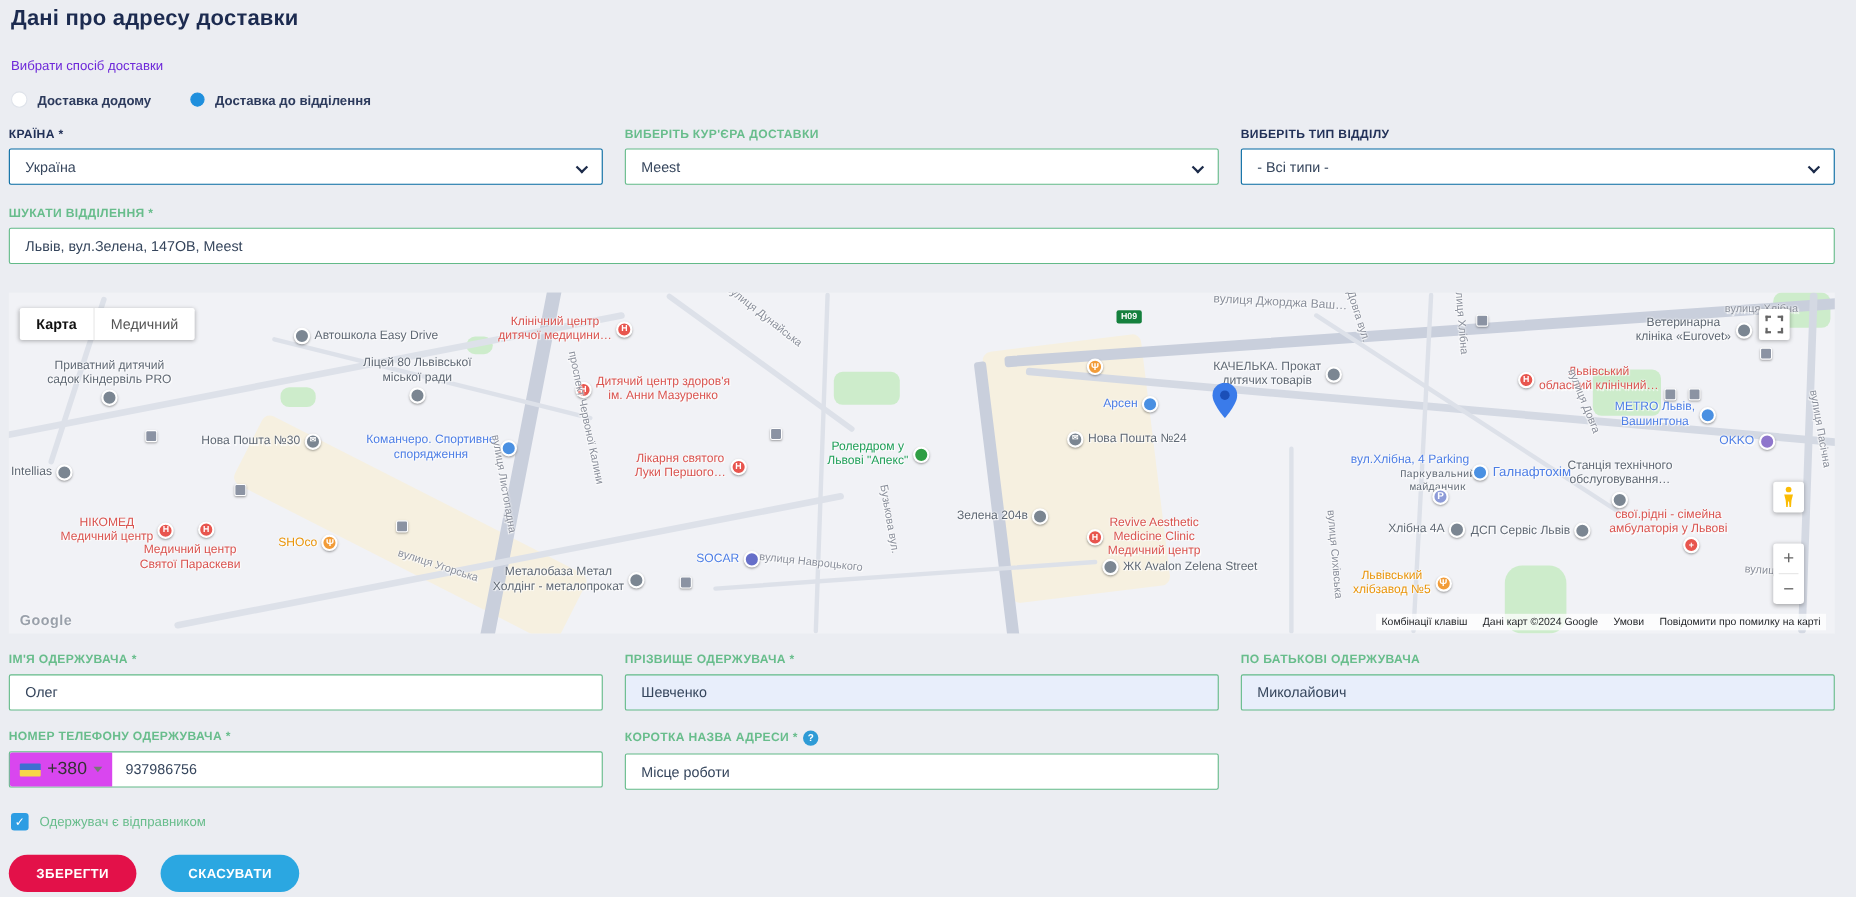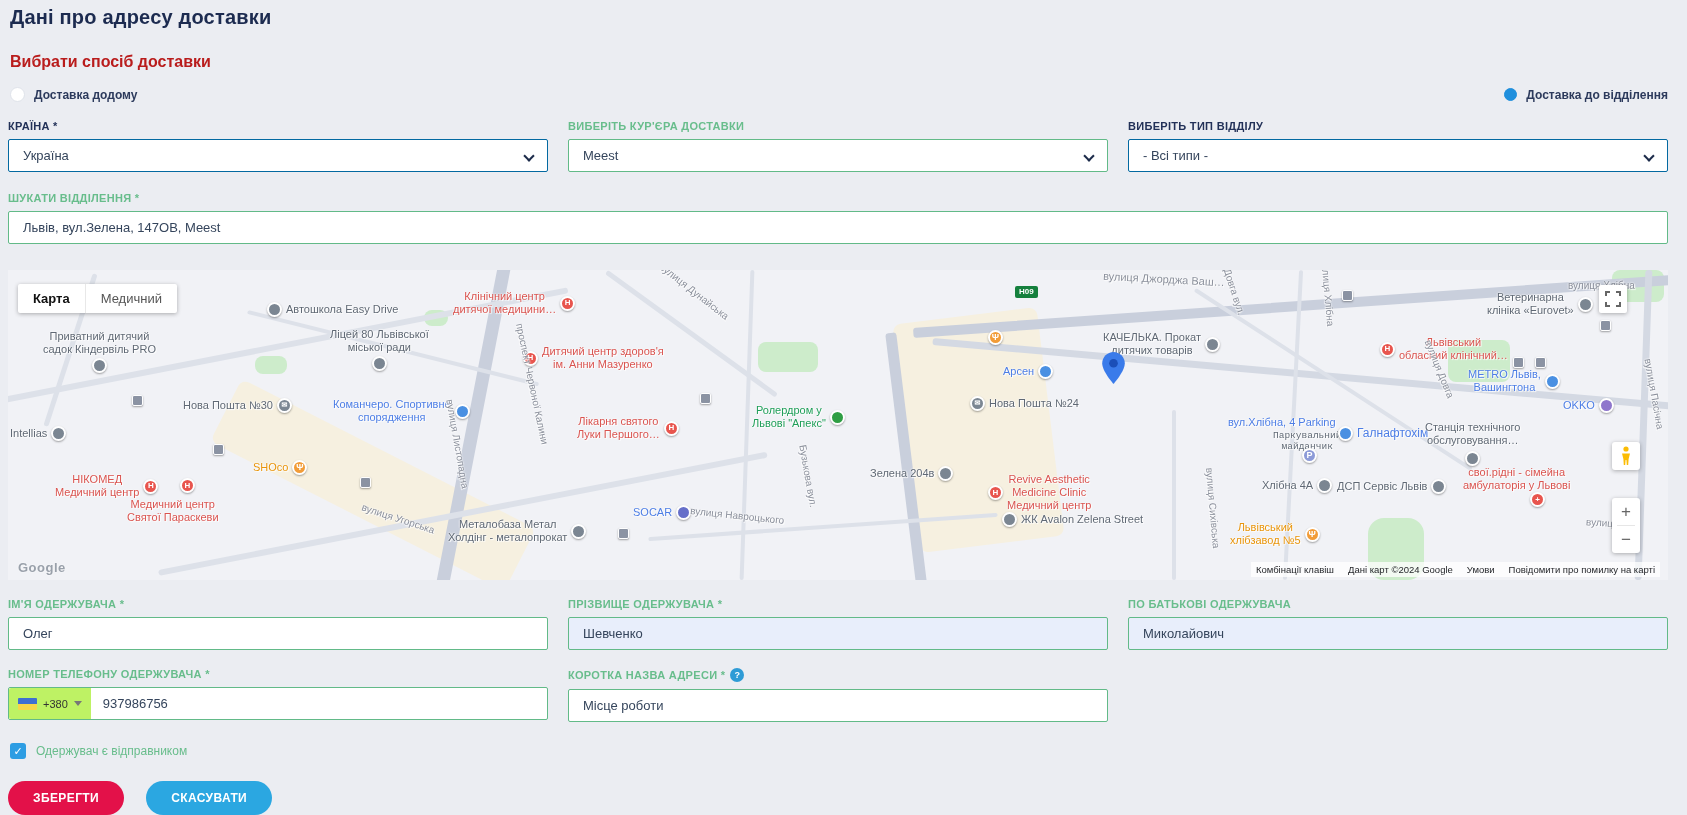--- a/index.html
+++ b/index.html
@@ -1,41 +1,41 @@
 <!DOCTYPE html>
 <html><head>
 <meta charset="utf-8">
 <style>
   *{margin:0;padding:0;box-sizing:border-box;}
   html,body{width:1687px;height:815px;overflow:hidden;}
   body{background:#ebedf2;font-family:"Liberation Sans",sans-serif;color:#22315b;}
   .page{padding:4px 19px 0 8px;width:1687px;}
 
   .title{font-size:20px;font-weight:bold;color:#1c2b50;margin:2px 0 0 2px;letter-spacing:.2px;}
-  .section-label{font-size:16px;font-weight:bold;color:#b91c1c;margin:24px 0 0 2px;}
-  .radio-row{display:flex;align-items:center;gap:20px;margin:16px 0 0 2px;justify-content:space-between;}
+  .section-label{font-size:12px;font-weight:normal;color:#6d28d9;margin:24px 0 0 2px;}
+  .radio-row{display:flex;align-items:center;gap:36px;margin:16px 0 0 2px;}
   .radio{display:flex;align-items:center;gap:9px;cursor:pointer;}
   .rb{width:15px;height:15px;border-radius:50%;background:#fff;border:1px solid #dfe3ea;display:inline-block;}
   .rb.checked{background:#1f8fdd;border-color:#1f8fdd;width:13px;height:13px;}
   .radio span.rlabel{font-size:12px;color:#2c3a5c;font-weight:bold;}
 
   .grid3{display:grid;grid-template-columns:1fr 1fr 1fr;column-gap:20px;margin-top:18px;}
   .flabel{font-size:11px;font-weight:bold;letter-spacing:.3px;margin-bottom:7px;display:flex;align-items:center;gap:5px;}
   .flabel.dark{color:#223158;}
   .flabel.green{color:#68bd8c;}
   .ctl{position:relative;height:33px;background:#fff;border-radius:2px;display:flex;align-items:center;padding:0 14px;font-size:13px;color:#35455c;}
   .b-blue{border:1px solid #0369a1;}
   .b-green{border:1px solid #62ba88;}
   .ctl.lav{background:#e8eefb;}
   .chev{position:absolute;right:14px;top:12px;width:8px;height:8px;border-right:2px solid #1c2b4a;border-bottom:2px solid #1c2b4a;transform:rotate(45deg);}
   .full{margin-top:20px;}
   .help{width:14px;height:14px;border-radius:50%;background:#2e9bd6;color:#fff;font-size:9px;font-weight:bold;display:inline-flex;align-items:center;justify-content:center;}
 
   .phone{padding:0;}
-  .pref{height:100%;display:flex;align-items:center;gap:6px;background:#bef264;padding:0 9px;border-radius:2px 0 0 2px;font-size:11px;color:#333;}
+  .pref{height:100%;display:flex;align-items:center;gap:6px;background:#d946ef;padding:0 9px;border-radius:2px 0 0 2px;font-size:16px;color:#333;}
   .flag{width:19px;height:12px;display:inline-block;background:linear-gradient(#3e6fd1 50%,#f7d648 50%);border-radius:1px;}
   .caret{width:0;height:0;border-left:4px solid transparent;border-right:4px solid transparent;border-top:5px solid #777;}
   .pnum{padding:0 12px;font-size:13px;color:#35455c;}
 
   .chk-row{display:flex;align-items:center;gap:10px;margin:21px 0 0 2px;}
   .chk{width:16px;height:16px;border-radius:3px;background:#2d9de3;color:#fff;font-size:11px;display:flex;align-items:center;justify-content:center;}
   .chk-label{font-size:12px;color:#68bd8c;}
 
   .btns{display:flex;gap:22px;margin:22px 0 0 0;}
   .btn{height:34px;border:none;border-radius:17px;padding:0 25px;min-width:113px;color:#fff;font-weight:bold;font-size:12px;letter-spacing:.4px;font-family:"Liberation Sans",sans-serif;cursor:pointer;}
@@ -217,21 +217,21 @@
 ім. Анни Мазуренко</span></div>
       <div class="ml c-gray" style="left: 175px; top: 128px;"><span>Нова Пошта №30</span><span class="mi mi-post">✉</span></div>
       <div class="ml c-blue" style="left: 325px; top: 128px;"><span>Команчеро. Спортивне
 спорядження</span><span class="mi mi-cartblue"></span></div>
       <div class="ml c-gray" style="left: 2px; top: 156px;"><span>Intellias</span><span class="mi mi-poi"></span></div>
       <div class="ml c-red" style="left: 47px; top: 203px;"><span>НІКОМЕД
 Медичний центр</span><span class="mi mi-hospital">H</span></div>
       <div class="ml c-gray" style="left: 172px; top: 208px;"><span class="mi mi-hospital">H</span><span></span></div>
       <div class="ml c-red" style="left: 119px; top: 228px;"><span>Медичний центр
 Святої Параскеви</span></div>
-      <div class="ml c-orange" style="left: 245px; top: 190px;"><span>SHOco</span><span class="mi mi-rest">Ψ</span></div>
+      <div class="ml c-orange" style="left: 245px; top: 220px;"><span>SHOco</span><span class="mi mi-rest">Ψ</span></div>
       <div class="ml c-street" style="left: 462px; top: 108px; transform: rotate(78deg);"><span>проспект Червоної Калини</span></div>
       <div class="ml c-street" style="left: 404px; top: 168px; transform: rotate(80deg);"><span>вулиця Листопадна</span></div>
       <div class="ml c-red" style="left: 569px; top: 145px;"><span>Лікарня святого
 Луки Першого…</span><span class="mi mi-hospital">H</span></div>
       <div class="ml c-green" style="left: 744px; top: 134px;"><span>Ролердром у
 Львові "Апекс"</span><span class="mi mi-green"></span></div>
       <div class="ml c-blue" style="left: 625px; top: 235px;"><span>SOCAR</span><span class="mi mi-fuel2"></span></div>
       <div class="ml c-gray" style="left: 440px; top: 248px;"><span>Металобаза Метал
 Холдінг - металопрокат</span><span class="mi mi-poi"></span></div>
       <div class="ml c-street" style="left: 352px; top: 243px; transform: rotate(18deg);"><span>вулиця Угорська</span></div>

